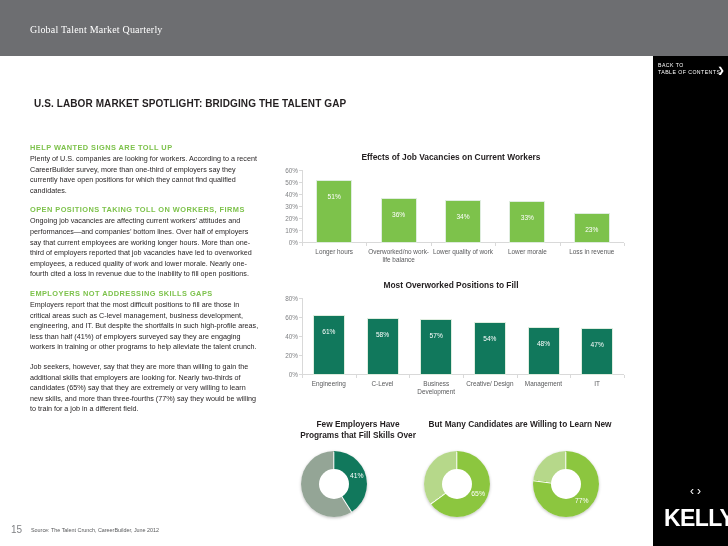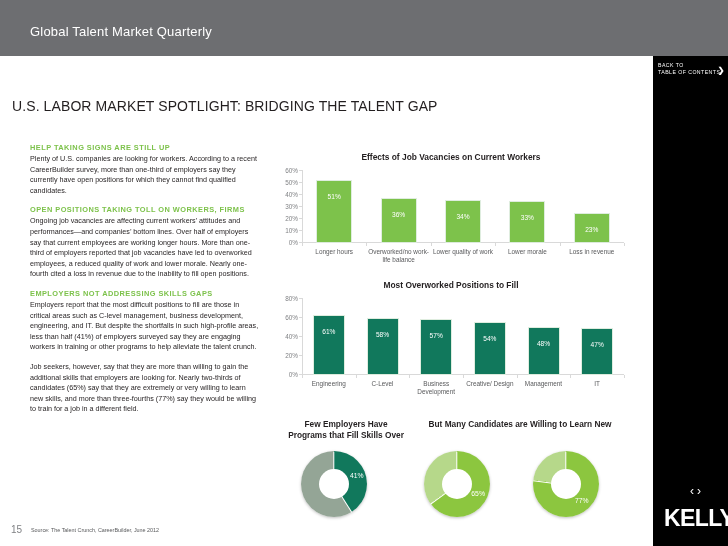--- a/index.html
+++ b/index.html
@@ -14,22 +14,22 @@
   }
   .slide{position:absolute;left:0;top:0;width:728px;height:546px;background:#fff;}
 
   
   .topband{
     position:absolute;left:0;top:0;width:728px;height:56px;
     background:#6d6e71;
   }
   .topband-title{
     position:absolute;left:30px;top:24px;
-    font-size:13px;color:#ffffff;letter-spacing:.2px;
-    font-family:Liberation Sans, sans-serif;
+    font-size:10px;color:#ffffff;letter-spacing:.2px;
+    font-family:Liberation Serif, serif;
   }
 
   
   .rightstrip{
     position:absolute;left:653px;top:56px;width:75px;height:490px;
     background:#000000;
   }
   .backtotoc{
     position:absolute;left:658px;top:62px;width:68px;
     font-size:5.2px;line-height:7px;color:#ffffff;
@@ -44,22 +44,22 @@
     letter-spacing:-0.6px;
     font-family:"Liberation Sans", sans-serif;
   }
   .navarrows{
     position:absolute;left:690px;top:484px;
     color:#ffffff;font-size:12px;letter-spacing:3px;
   }
 
   
   .maintitle{
-    position:absolute;left:12px;top:98px;
-    font-size:14px;font-weight:normal;color:#231f20;
+    position:absolute;left:34px;top:98px;
+    font-size:10px;font-weight:bold;color:#231f20;
     letter-spacing:.1px;
   }
 
   
   .textcol{
     position:absolute;left:30px;top:143px;width:230px;
   }
   .sec-head{
     color:#7dc24b;font-size:7.4px;font-weight:bold;
     letter-spacing:.45px;margin-bottom:2px;
@@ -139,21 +139,21 @@
   </div>
 
   <div class="kelly-logo">
     <span>KELLY</span>
   </div>
 
   <div class="maintitle">U.S. LABOR MARKET SPOTLIGHT: BRIDGING THE TALENT GAP</div>
 
   <div class="textcol">
     <div>
-      <div class="sec-head">HELP TAKING SIGNS ARE STILL UP</div>
+      <div class="sec-head">HELP WANTED SIGNS ARE TOLL UP</div>
       <div class="sec-body">Plenty of U.S. companies are looking for workers. According to a recent CareerBuilder survey, more than one-third of employers say they currently have open positions for which they cannot find qualified candidates.</div>
     </div>
     <div>
       <div class="sec-head">OPEN POSITIONS TAKING TOLL ON WORKERS, FIRMS</div>
       <div class="sec-body">Ongoing job vacancies are affecting current workers’ attitudes and performances—and companies’ bottom lines. Over half of employers say that current employees are working longer hours. More than one-third of employers reported that job vacancies have led to overworked employees, a reduced quality of work and lower morale. Nearly one-fourth cited a loss in revenue due to the inability to fill open positions.</div>
     </div>
     <div>
       <div class="sec-head">EMPLOYERS NOT ADDRESSING SKILLS GAPS</div>
       <div class="sec-body">Employers report that the most difficult positions to fill are those in critical areas such as C-level management, business development, engineering, and IT.  But despite the shortfalls in such high-profile areas, less than half (41%) of employers surveyed say they are engaging workers in training or other programs to help alleviate the talent crunch.</div>
     </div>
@@ -252,21 +252,21 @@
         <div class="xlab" style="left: 214.667px; top: 82px; width: 53.6667px;">Management</div>
         <div class="bar" style="left: 280.167px; width: 30px; height: 44.65px; background: rgb(17, 120, 92); box-shadow: rgba(220, 235, 220, 0.9) 0px 0px 0px 1px;">
           <div class="barval">47%</div>
         </div>
         <div class="ytickmark" style="left: 268.333px; top: 77px; width: 1px; height: 3px;"></div>
         <div class="xlab" style="left: 268.333px; top: 82px; width: 53.6667px;">IT</div>
         <div class="ytickmark" style="left: 322px; top: 77px; width: 1px; height: 3px;"></div>
       </div>
   </div>
 
-  <div class="donut-head" style="left:280px;top:419px;width:132px;">
+  <div class="donut-head" style="left:292px;top:419px;width:132px;">
     <span>Few Employers Have</span><br>
     <span>Programs that Fill Skills Over</span>
   </div>
   <div class="donut-head" style="left:406px;top:419px;width:228px;">
     <span>But Many Candidates are Willing to Learn New</span><br>
   </div>
 
   <div id="donut1" style="position: absolute; left: 301px; top: 451px; width: 66px; height: 66px;">
       <div class="donut" style="left: 0px; top: 0px; width: 66px; height: 66px; background: conic-gradient(rgb(17, 120, 92) 0deg, rgb(17, 120, 92) 147.6deg, rgb(148, 165, 150) 147.6deg, rgb(148, 165, 150) 360deg); box-shadow: rgba(0, 0, 0, 0.25) 0px 1px 3px;">
         <div class="donut-hole" style="width: 30px; height: 30px;"></div>

